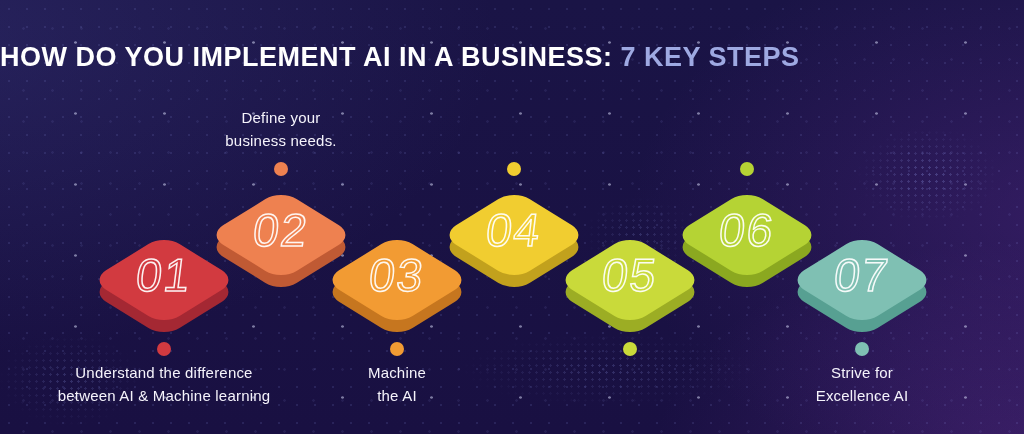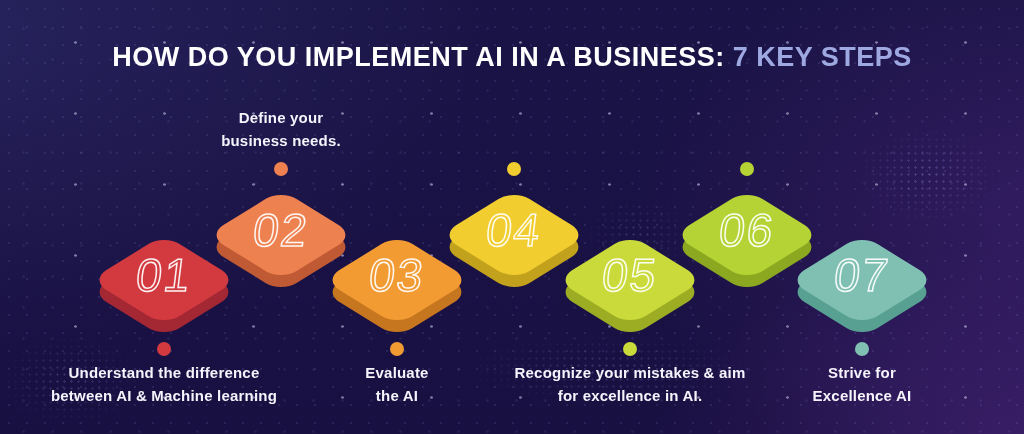--- a/index.html
+++ b/index.html
@@ -33,39 +33,38 @@
     background-size: 7px 7px;
     -webkit-mask-image: radial-gradient(closest-side, #000, transparent 72%);
     mask-image: radial-gradient(closest-side, #000, transparent 72%);
     opacity: .55;
     pointer-events: none;
   }
 
   .title {
     position: absolute;
     top: 42px; left: 0; right: 0;
-    text-align: center;
     font-size: 27px;
     font-weight: bold;
     letter-spacing: 0.5px;
     color: #ffffff;
     white-space: nowrap;
   }
 
   .step { position: absolute; inset: 0; pointer-events: none; }
 
   .label {
     position: absolute;
     left: calc(var(--cx) - 170px);
     width: 340px;
     text-align: center;
     white-space: pre-line;
     color: #f5f3fb;
     font-size: 15px;
-    font-weight: bold;
+    font-weight: normal;
     letter-spacing: 0.2px;
     line-height: 23px;
   }
   .step.above .label { top: 106px; }
   .step.below .label { top: 361px; }
 
   .dot {
     position: absolute;
     left: calc(var(--cx) - 7px);
     width: 14px; height: 14px;
@@ -142,42 +141,40 @@
 business needs.</div>
   </div>
 
   <div class="step below" style="--cx: 397px; --top: #f29b33; --side: #c6761f; --dot: #f29b33;">
     <div class="diamond">
       <div class="face side"></div>
       <div class="face top"></div>
       <span class="num">03</span>
     </div>
     <div class="dot"></div>
-    <div class="label">Evaluate
+    <div class="label">Machine
 the AI</div>
   </div>
 
   <div class="step above" style="--cx: 514px; --top: #f1cd30; --side: #c2a11d; --dot: #f1cd30;">
     <div class="diamond">
       <div class="face side"></div>
       <div class="face top"></div>
       <span class="num">04</span>
     </div>
     <div class="dot"></div>
   </div>
 
   <div class="step below" style="--cx: 630px; --top: #c9da3a; --side: #9cad24; --dot: #c9da3a;">
     <div class="diamond">
       <div class="face side"></div>
       <div class="face top"></div>
       <span class="num">05</span>
     </div>
     <div class="dot"></div>
-    <div class="label">Recognize your mistakes &amp; aim
-for excellence in AI.</div>
   </div>
 
   <div class="step above" style="--cx: 747px; --top: #b5d334; --side: #8ba820; --dot: #b5d334;">
     <div class="diamond">
       <div class="face side"></div>
       <div class="face top"></div>
       <span class="num">06</span>
     </div>
     <div class="dot"></div>
   </div>

